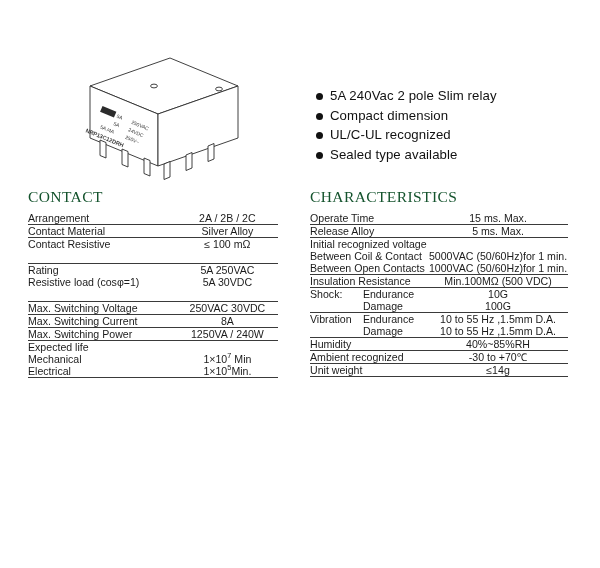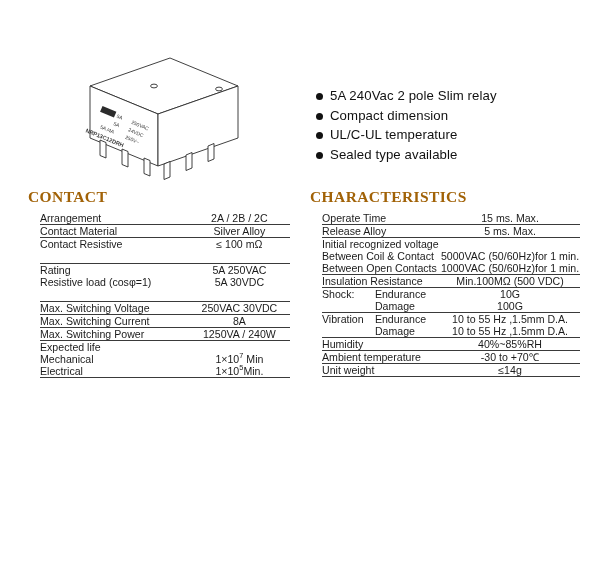--- a/index.html
+++ b/index.html
@@ -55,34 +55,33 @@
   
   .spec-block {
     position: absolute;
     top: 188px;
   }
   #contact-block { left: 28px; width: 250px; }
   #characteristics-block { left: 310px; width: 258px; }
 
   .block-title {
     font-family: "Liberation Serif", serif;
-    font-weight: bold;
+    font-weight: normal;
     font-size: 15.5px;
     letter-spacing: 0.4px;
-    color: #a16207;
+    color: #14532d;
     margin: 0 0 6px 0;
     line-height: 18px;
   }
 
   table.spec {
     border-collapse: collapse;
     width: 100%;
     font-size: 10.6px;
     color: #1b1b1b;
-    margin-left: 12px;
   }
   table.spec td {
     padding: 0;
     vertical-align: top;
     line-height: 12px;
   }
   .cell-label  { padding: 4px 0 4px 2px; text-align: left; white-space: nowrap; }
   .cell-sub    { padding: 4px 0 4px 12px; text-align: left; white-space: nowrap; }
   .cell-indent { padding: 4px 0 4px 12px; text-align: left; white-space: nowrap; }
   .cell-value  { padding: 4px 2px 4px 0; text-align: center; white-space: nowrap; }
@@ -141,21 +140,21 @@
   <div class="feature-item">
     <span class="feature-bullet"></span>
     <span>5A 240Vac 2 pole Slim relay</span>
   </div>
   <div class="feature-item">
     <span class="feature-bullet"></span>
     <span>Compact dimension</span>
   </div>
   <div class="feature-item">
     <span class="feature-bullet"></span>
-    <span>UL/C-UL temperature</span>
+    <span>UL/C-UL recognized</span>
   </div>
   <div class="feature-item">
     <span class="feature-bullet"></span>
     <span>Sealed type available</span>
   </div>
 </div>
 
 <div class="spec-block" id="contact-block">
   <div class="block-title">CONTACT</div>
   <table class="spec">
@@ -262,21 +261,21 @@
       <tr class="ruled">
         <td class="cell-label"></td>
         <td class="cell-sub">Damage</td>
         <td class="cell-value">10 to 55 Hz ,1.5mm D.A.</td>
       </tr>
       <tr class="ruled">
         <td class="cell-label" colspan="2">Humidity</td>
         <td class="cell-value">40%~85%RH</td>
       </tr>
       <tr class="ruled">
-        <td class="cell-label" colspan="2">Ambient temperature</td>
+        <td class="cell-label" colspan="2">Ambient recognized</td>
         <td class="cell-value">-30 to +70℃</td>
       </tr>
       <tr class="ruled">
         <td class="cell-label" colspan="2">Unit weight</td>
         <td class="cell-value">≤14g</td>
       </tr>
     </tbody>
   </table>
 </div>
 

